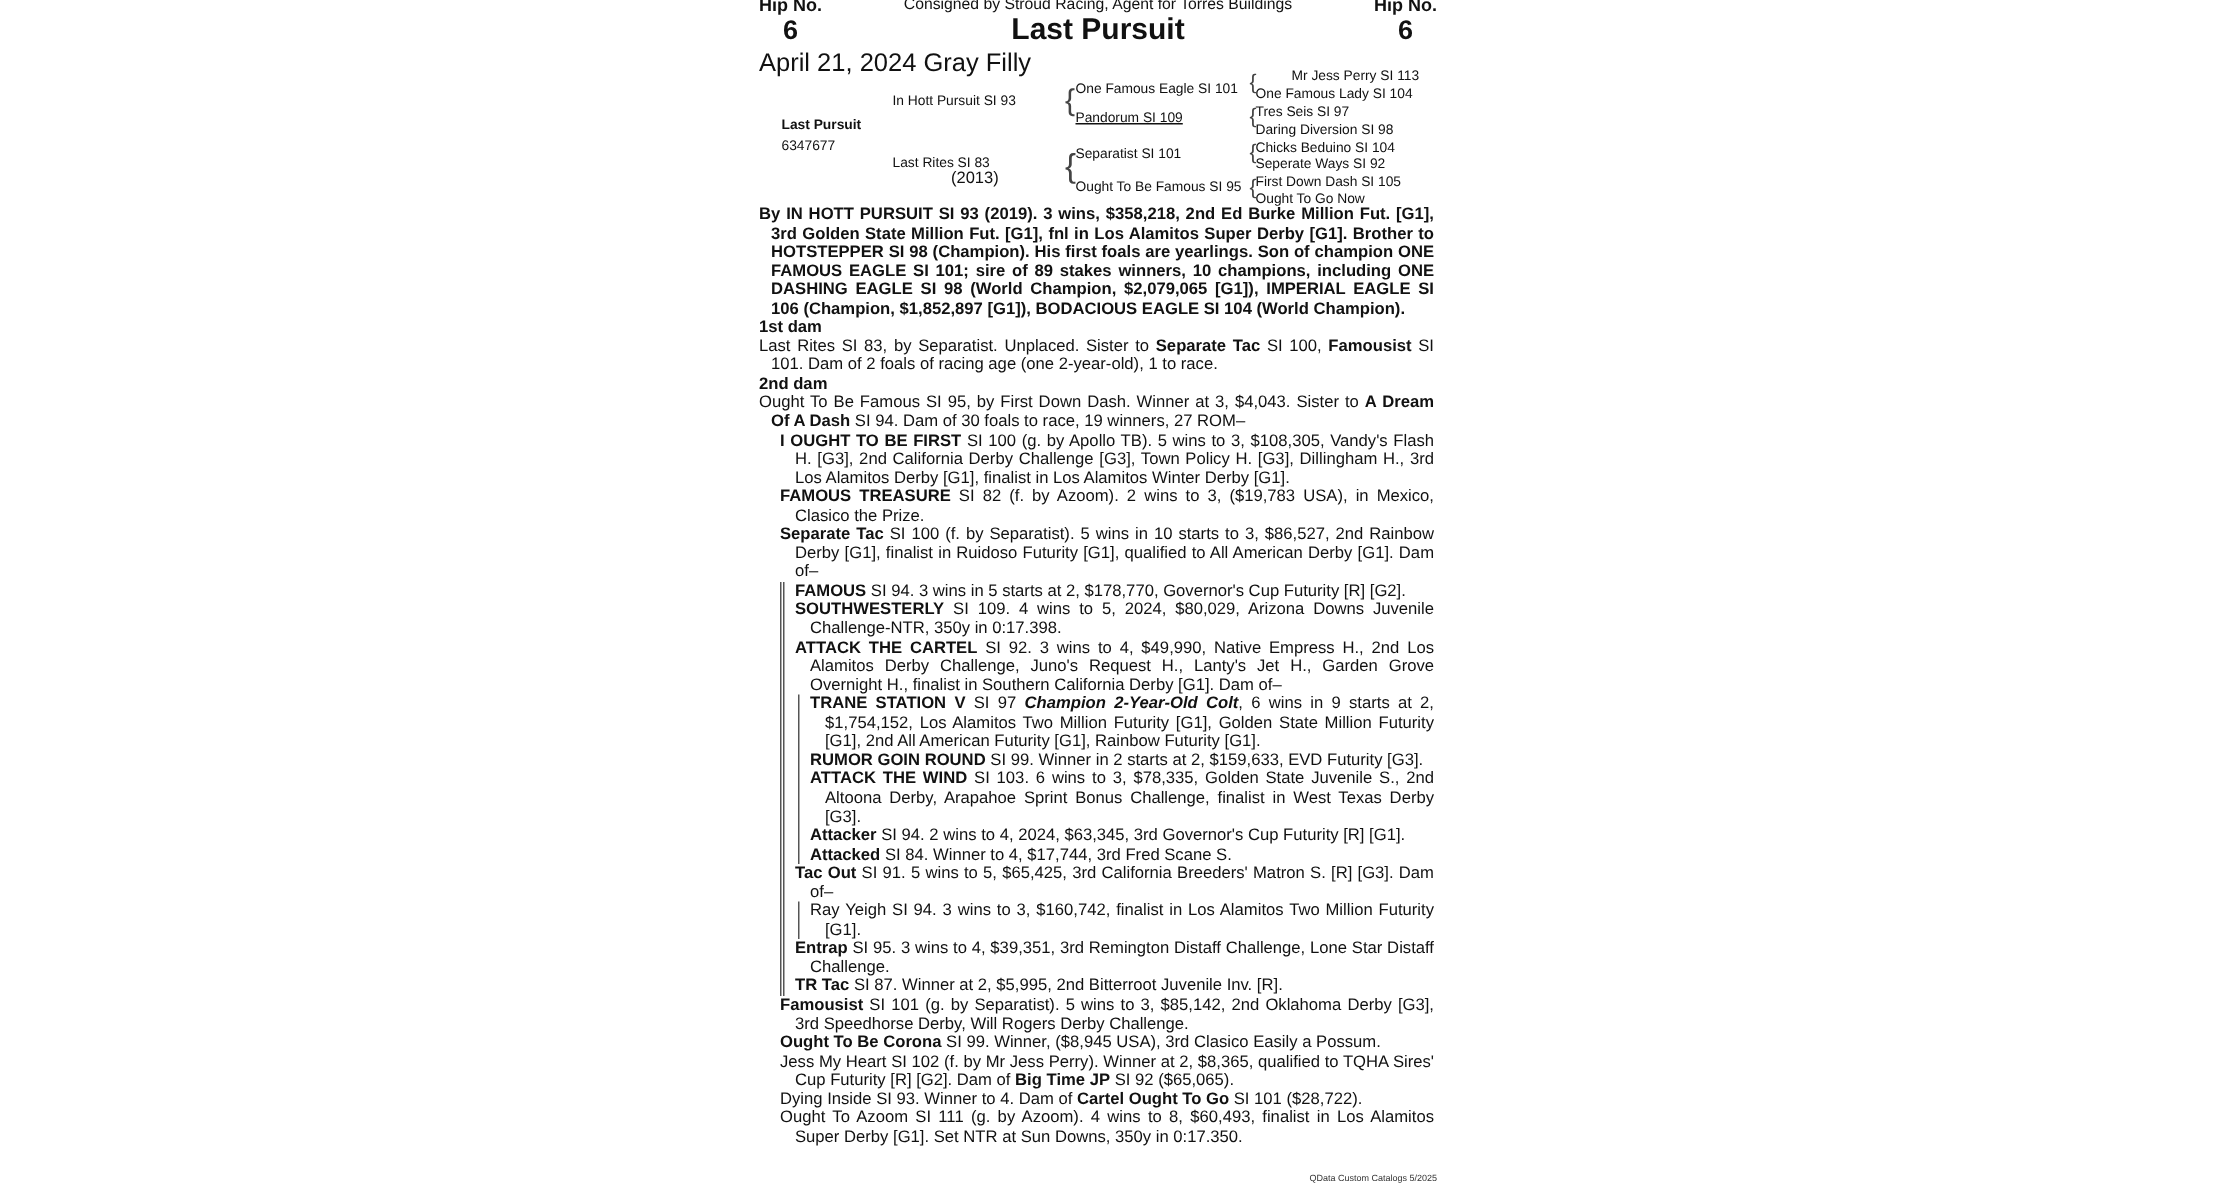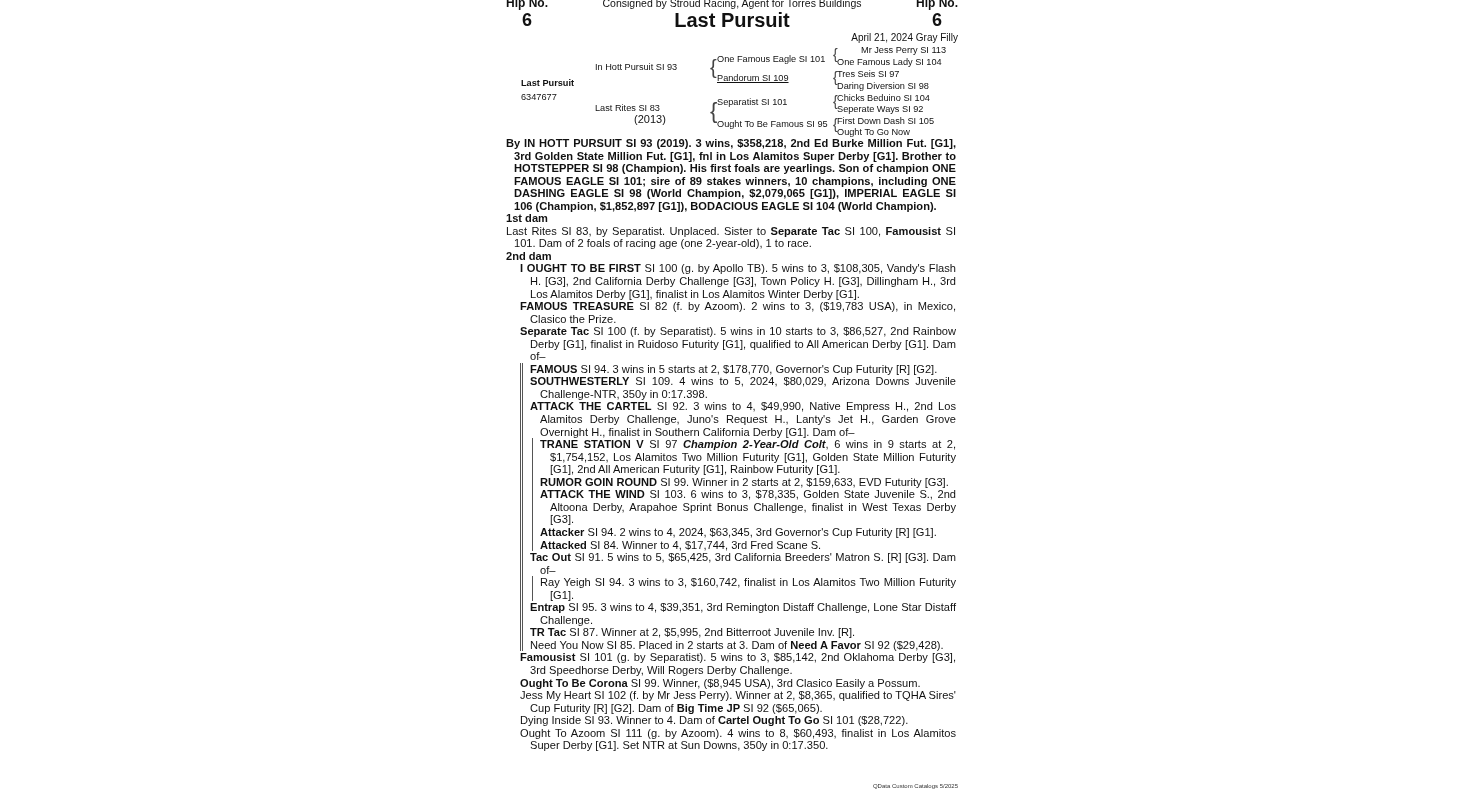--- a/index.html
+++ b/index.html
@@ -5,21 +5,21 @@
   html, body { margin: 0; padding: 0; background: #ffffff; }
   body { width: 1480px; height: 790px; position: relative; overflow: hidden; font-family: "Liberation Sans", sans-serif; color: #111; }
   .page { position: absolute; left: 506px; top: 0; width: 452px; height: 666px; }
   .hip { position: absolute; top: -3px; text-align: center; font-weight: bold; line-height: 1; }
   .hip .lbl { font-size: 12px; display: block; }
   .hip .num { font-size: 18px; display: block; margin-top: 2px; }
   .hip.left { left: 0; width: 42px; }
   .hip.right { right: 0; width: 42px; }
   .consign { position: absolute; top: -3px; left: 0; right: 0; text-align: center; font-size: 10.5px; }
   .title { position: absolute; top: 9px; left: 0; right: 0; text-align: center; font-size: 20px; font-weight: bold; }
-  .foaled { position: absolute; top: 32px; left: 0; right: 0; text-align: right; font-size: 10px; }
+  .foaled { position: absolute; top: 32px; left: 0; right: 0; text-align: left; font-size: 17px; }
   .ped { position: absolute; font-size: 9.2px; white-space: nowrap; }
   .ped.b { font-weight: bold; }
   .brace { position: absolute; font-size: 9px; color: #444; }
   .body-text { position: absolute; top: 137px; left: 0; width: 450px; font-size: 11.1px; line-height: 12.55px; }
   .para { text-align: justify; padding-left: 8px; text-indent: -8px; margin: 0; }
   .para.bold { font-weight: bold; }
   .head { font-weight: bold; margin: 0; }
   .l1 { margin-left: 14px; }
   .bar { border-left: 1px solid #555; }
   .dbar { border-left: 3px double #555; }
@@ -75,20 +75,21 @@
     <div class="ped" style="left:331px;top:127px;">Ought To Go Now</div>
   </div>
 
   <div class="body-text">
     <p class="para bold">By IN HOTT PURSUIT SI 93 (2019). 3 wins, $358,218, 2nd Ed Burke Million Fut. [G1], 3rd Golden State Million Fut. [G1], fnl in Los Alamitos Super Derby [G1]. Brother to HOTSTEPPER SI 98 (Champion). His first foals are yearlings. Son of champion ONE FAMOUS EAGLE SI 101; sire of 89 stakes winners, 10 champions, including ONE DASHING EAGLE SI 98 (World Champion, $2,079,065 [G1]), IMPERIAL EAGLE SI 106 (Champion, $1,852,897 [G1]), BODACIOUS EAGLE SI 104 (World Champion).</p>
 
     <p class="head">1st dam</p>
     <p class="para"><span>Last Rites SI 83, by Separatist. Unplaced. Sister to </span><b>Separate Tac</b><span> SI 100, </span><b>Famousist</b><span> SI 101. Dam of 2 foals of racing age (one 2-year-old), 1 to race.</span></p>
 
     <p class="head">2nd dam</p>
+    <p class="para"><span>Ought To Be Famous SI 95, by First Down Dash. Winner at 3, $4,043. Sister to </span><b>A Dream Of A Dash</b><span> SI 94. Dam of 30 foals to race, 19 winners, 27 ROM–</span></p>
 
     <div class="l1">
       <p class="entry"><b>I OUGHT TO BE FIRST</b><span> SI 100 (g. by Apollo TB). 5 wins to 3, $108,305, Vandy's Flash H. [G3], 2nd California Derby Challenge [G3], Town Policy H. [G3], Dillingham H., 3rd Los Alamitos Derby [G1], finalist in Los Alamitos Winter Derby [G1].</span></p>
       <p class="entry"><b>FAMOUS TREASURE</b><span> SI 82 (f. by Azoom). 2 wins to 3, ($19,783 USA), in Mexico, Clasico the Prize.</span></p>
       <p class="entry"><b>Separate Tac</b><span> SI 100 (f. by Separatist). 5 wins in 10 starts to 3, $86,527, 2nd Rainbow Derby [G1], finalist in Ruidoso Futurity [G1], qualified to All American Derby [G1]. Dam of–</span></p>
 
       <div class="dbar" style="margin-left:0;padding-left:7px;">
         <p class="entry"><b>FAMOUS</b><span> SI 94. 3 wins in 5 starts at 2, $178,770, Governor's Cup Futurity [R] [G2].</span></p>
         <p class="entry"><b>SOUTHWESTERLY</b><span> SI 109. 4 wins to 5, 2024, $80,029, Arizona Downs Juvenile Challenge-NTR, 350y in 0:17.398.</span></p>
         <p class="entry"><b>ATTACK THE CARTEL</b><span> SI 92. 3 wins to 4, $49,990, Native Empress H., 2nd Los Alamitos Derby Challenge, Juno's Request H., Lanty's Jet H., Garden Grove Overnight H., finalist in Southern California Derby [G1]. Dam of–</span></p>
@@ -98,21 +99,20 @@
           <p class="entry"><b>RUMOR GOIN ROUND</b><span> SI 99. Winner in 2 starts at 2, $159,633, EVD Futurity [G3].</span></p>
           <p class="entry"><b>ATTACK THE WIND</b><span> SI 103. 6 wins to 3, $78,335, Golden State Juvenile S., 2nd Altoona Derby, Arapahoe Sprint Bonus Challenge, finalist in West Texas Derby [G3].</span></p>
           <p class="entry"><b>Attacker</b><span> SI 94. 2 wins to 4, 2024, $63,345, 3rd Governor's Cup Futurity [R] [G1].</span></p>
           <p class="entry"><b>Attacked</b><span> SI 84. Winner to 4, $17,744, 3rd Fred Scane S.</span></p>
         </div>
 
         <p class="entry"><b>Tac Out</b><span> SI 91. 5 wins to 5, $65,425, 3rd California Breeders' Matron S. [R] [G3]. Dam of–</span></p>
         <p class="entry bar" style="margin-left:2px;padding-left:17px;"><span>Ray Yeigh SI 94. 3 wins to 3, $160,742, finalist in Los Alamitos Two Million Futurity [G1].</span></p>
         <p class="entry"><b>Entrap</b><span> SI 95. 3 wins to 4, $39,351, 3rd Remington Distaff Challenge, Lone Star Distaff Challenge.</span></p>
         <p class="entry"><b>TR Tac</b><span> SI 87. Winner at 2, $5,995, 2nd Bitterroot Juvenile Inv. [R].</span></p>
-        <p class="entry"><span>Need You Now SI 85. Placed in 2 starts at 3. Dam of </span><b>Need A Favor</b><span> SI 92 ($29,428).</span></p>
       </div>
 
       <p class="entry"><b>Famousist</b><span> SI 101 (g. by Separatist). 5 wins to 3, $85,142, 2nd Oklahoma Derby [G3], 3rd Speedhorse Derby, Will Rogers Derby Challenge.</span></p>
       <p class="entry"><b>Ought To Be Corona</b><span> SI 99. Winner, ($8,945 USA), 3rd Clasico Easily a Possum.</span></p>
       <p class="entry"><span>Jess My Heart SI 102 (f. by Mr Jess Perry). Winner at 2, $8,365, qualified to TQHA Sires' Cup Futurity [R] [G2]. Dam of </span><b>Big Time JP</b><span> SI 92 ($65,065).</span></p>
       <p class="entry"><span>Dying Inside SI 93. Winner to 4. Dam of </span><b>Cartel Ought To Go</b><span> SI 101 ($28,722).</span></p>
       <p class="entry"><span>Ought To Azoom SI 111 (g. by Azoom). 4 wins to 8, $60,493, finalist in Los Alamitos Super Derby [G1]. Set NTR at Sun Downs, 350y in 0:17.350.</span></p>
     </div>
 
   </div>

